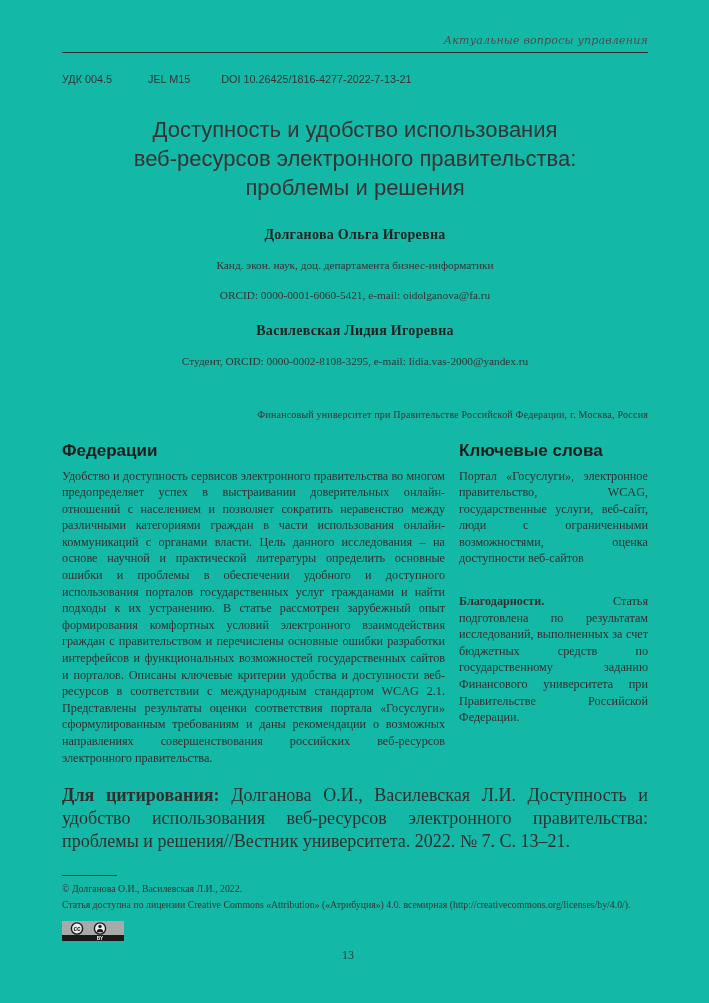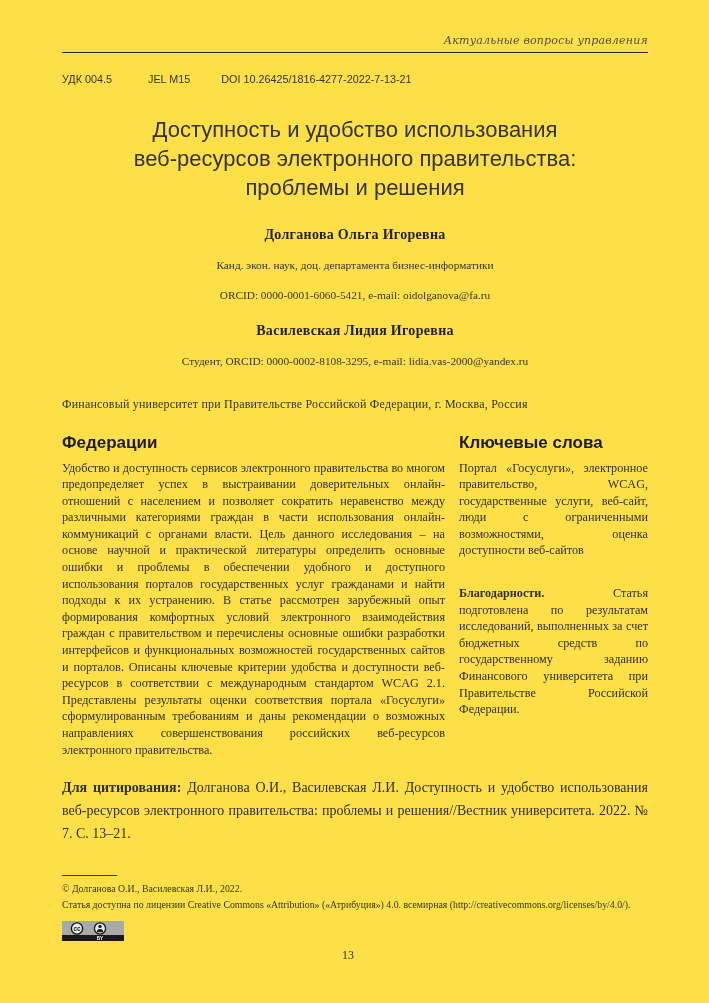--- a/index.html
+++ b/index.html
@@ -1,42 +1,42 @@
 <!DOCTYPE html>
 <html lang="ru"><head>
 <meta charset="utf-8">
 <style>
   html,body{margin:0;padding:0;background:#ffffff;}
   body{width:709px;height:1003px;position:relative;font-family:"Liberation Serif",serif;color:#2f2f2f;-webkit-font-smoothing:antialiased;}
-  .page{position:relative;width:709px;height:1003px;background:#fde047;overflow:hidden;}
+  .page{position:relative;width:709px;height:1003px;background:#14b8a6;overflow:hidden;}
   .content{padding:34px 61px 0 62px;}
 
   .running-head{font-family:"DejaVu Serif",serif;font-style:italic;font-size:11px;color:#4d4d4d;text-align:right;letter-spacing:.2px;}
   .head-rule{border:0;border-top:1.6px solid #2e2e2e;margin:5px 0 0 0;}
 
   .meta-row{margin-top:20px;font-family:"Liberation Sans",sans-serif;font-size:10.8px;color:#333;display:flex;align-items:baseline;}
   .meta-row .jel{margin-left:36px;}
   .meta-row .doi{margin-left:31px;}
 
   .title{margin-top:30px;text-align:center;font-family:"Liberation Sans",sans-serif;font-weight:normal;font-size:22px;line-height:29px;color:#333;}
 
   .author-name{margin-top:25px;text-align:center;font-weight:bold;font-size:14px;color:#1f1f1f;letter-spacing:.3px;}
   .author-name.second{margin-top:21px;}
   .author-line{margin-top:16px;text-align:center;font-size:11.3px;line-height:13.5px;color:#333;}
-  .affiliation{margin-top:28px;text-align:left;font-size:12px;color:#333;letter-spacing:.2px;}
+  .affiliation{margin-top:40px;text-align:right;font-size:10px;color:#333;letter-spacing:.2px;}
 
   .columns{margin-top:21px;display:flex;}
   .col-left{width:383px;flex:0 0 383px;}
   .col-right{margin-left:14px;flex:1;}
   .col-heading{font-family:"Liberation Sans",sans-serif;font-weight:bold;font-size:17px;color:#1c1c1c;margin:0 0 7px 0;}
   .body-text{font-size:12.2px;line-height:16.6px;text-align:justify;color:#2f2f2f;hyphens:auto;}
   .ack{margin-top:26px;}
   .bold-lead{font-weight:bold;}
 
-  .citation{margin-top:18px;font-size:14px;line-height:23px;text-align:justify;color:#2f2f2f;}
+  .citation{margin-top:18px;font-size:18px;line-height:23px;text-align:justify;color:#2f2f2f;}
 
   .footer{position:absolute;left:62px;right:61px;top:875px;}
   .footer-rule{border:0;border-top:1px solid #333;width:55px;margin:0 0 5px 0;}
   .footer-line{font-size:9.8px;line-height:15.5px;color:#333;}
   .cc-badge{margin-top:9px;display:block;width:62px;height:20px;}
 
   .page-number{position:absolute;left:0;right:13px;top:948px;text-align:center;font-size:12px;color:#333;}
 </style>
 </head>
 <body>

